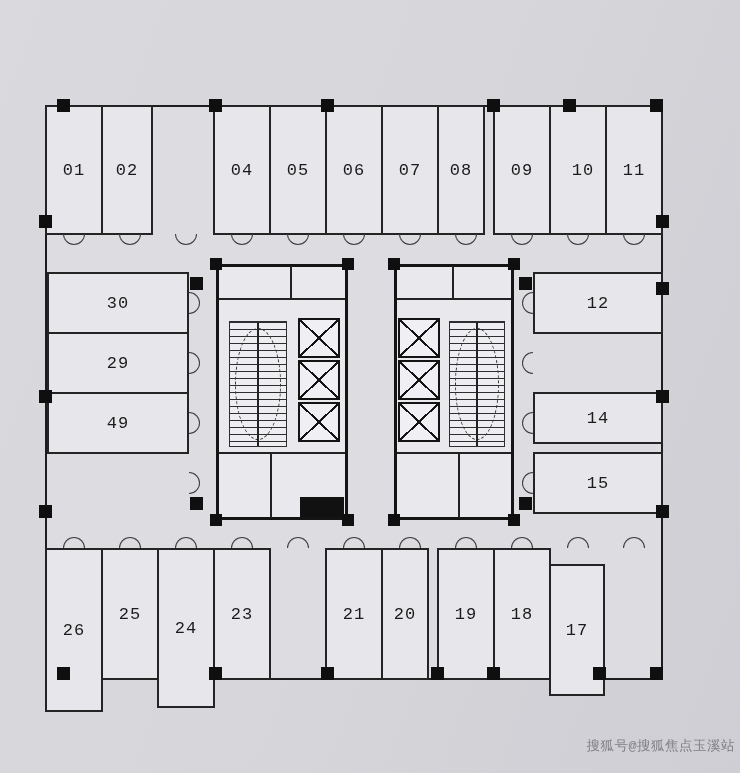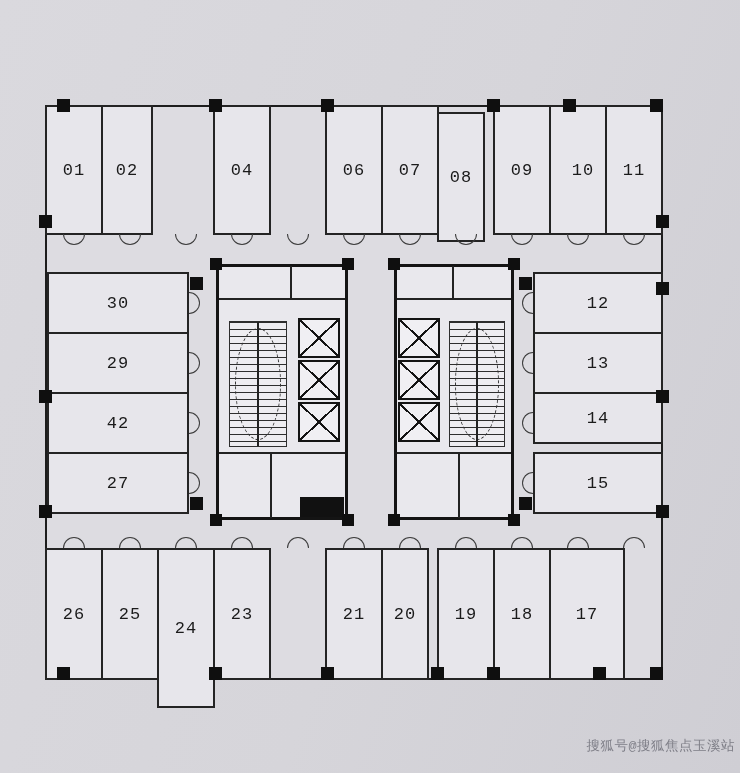--- a/index.html
+++ b/index.html
@@ -63,40 +63,43 @@
 
   <div class="unit" style="left:45px;top:105px;width:58px;height:130px">
       <span class="num">01</span>
     </div>
   <div class="unit" style="left:101px;top:105px;width:52px;height:130px">
       <span class="num">02</span>
     </div>
   <div class="unit" style="left:213px;top:105px;width:58px;height:130px">
       <span class="num">04</span>
     </div>
+  <div class="unit" style="left:269px;top:105px;width:58px;height:130px">
+      <span class="num">05</span>
+    </div>
   <div class="unit" style="left:325px;top:105px;width:58px;height:130px">
       <span class="num">06</span>
     </div>
   <div class="unit" style="left:381px;top:105px;width:58px;height:130px">
       <span class="num">07</span>
     </div>
-  <div class="unit" style="left:437px;top:112px;width:48px;height:130px">
+  <div class="unit" style="left:437px;top:105px;width:48px;height:130px">
       <span class="num">08</span>
     </div>
   <div class="unit" style="left:493px;top:105px;width:58px;height:130px">
       <span class="num">09</span>
     </div>
   <div class="unit" style="left:549px;top:105px;width:68px;height:130px">
       <span class="num">10</span>
     </div>
   <div class="unit" style="left:605px;top:105px;width:58px;height:130px">
       <span class="num">11</span>
     </div>
 
-  <div class="unit" style="left:45px;top:548px;width:58px;height:132px">
+  <div class="unit" style="left:45px;top:548px;width:58px;height:164px">
       <span class="num">26</span>
     </div>
   <div class="unit" style="left:101px;top:548px;width:58px;height:132px">
       <span class="num">25</span>
     </div>
   <div class="unit" style="left:157px;top:548px;width:58px;height:160px">
       <span class="num">24</span>
     </div>
   <div class="unit" style="left:213px;top:548px;width:58px;height:132px">
       <span class="num">23</span>
@@ -106,42 +109,36 @@
     </div>
   <div class="unit" style="left:381px;top:548px;width:48px;height:132px">
       <span class="num">20</span>
     </div>
   <div class="unit" style="left:437px;top:548px;width:58px;height:132px">
       <span class="num">19</span>
     </div>
   <div class="unit" style="left:493px;top:548px;width:58px;height:132px">
       <span class="num">18</span>
     </div>
-  <div class="unit" style="left:549px;top:548px;width:76px;height:132px">
+  <div class="unit" style="left:549px;top:564px;width:56px;height:132px">
       <span class="num">17</span>
     </div>
 
   <div class="unit" style="left:47px;top:272px;width:142px;height:62px">
       <span class="num">30</span>
     </div>
   <div class="unit" style="left:47px;top:332px;width:142px;height:62px">
       <span class="num">29</span>
     </div>
   <div class="unit" style="left:47px;top:392px;width:142px;height:62px">
-      <span class="num">42</span>
-    </div>
-  <div class="unit" style="left:47px;top:452px;width:142px;height:62px">
-      <span class="num">27</span>
+      <span class="num">49</span>
     </div>
 
   <div class="unit" style="left:533px;top:272px;width:130px;height:62px">
       <span class="num">12</span>
-    </div>
-  <div class="unit" style="left:533px;top:332px;width:130px;height:62px">
-      <span class="num">13</span>
     </div>
   <div class="unit" style="left:533px;top:392px;width:130px;height:52px">
       <span class="num">14</span>
     </div>
   <div class="unit" style="left:533px;top:452px;width:130px;height:62px">
       <span class="num">15</span>
     </div>
 
   <div class="core" style="left:216px;top:264px;width:132px;height:256px"></div>
   <div class="iwall" style="left:219px;top:298px;width:126px;height:2px"></div>

